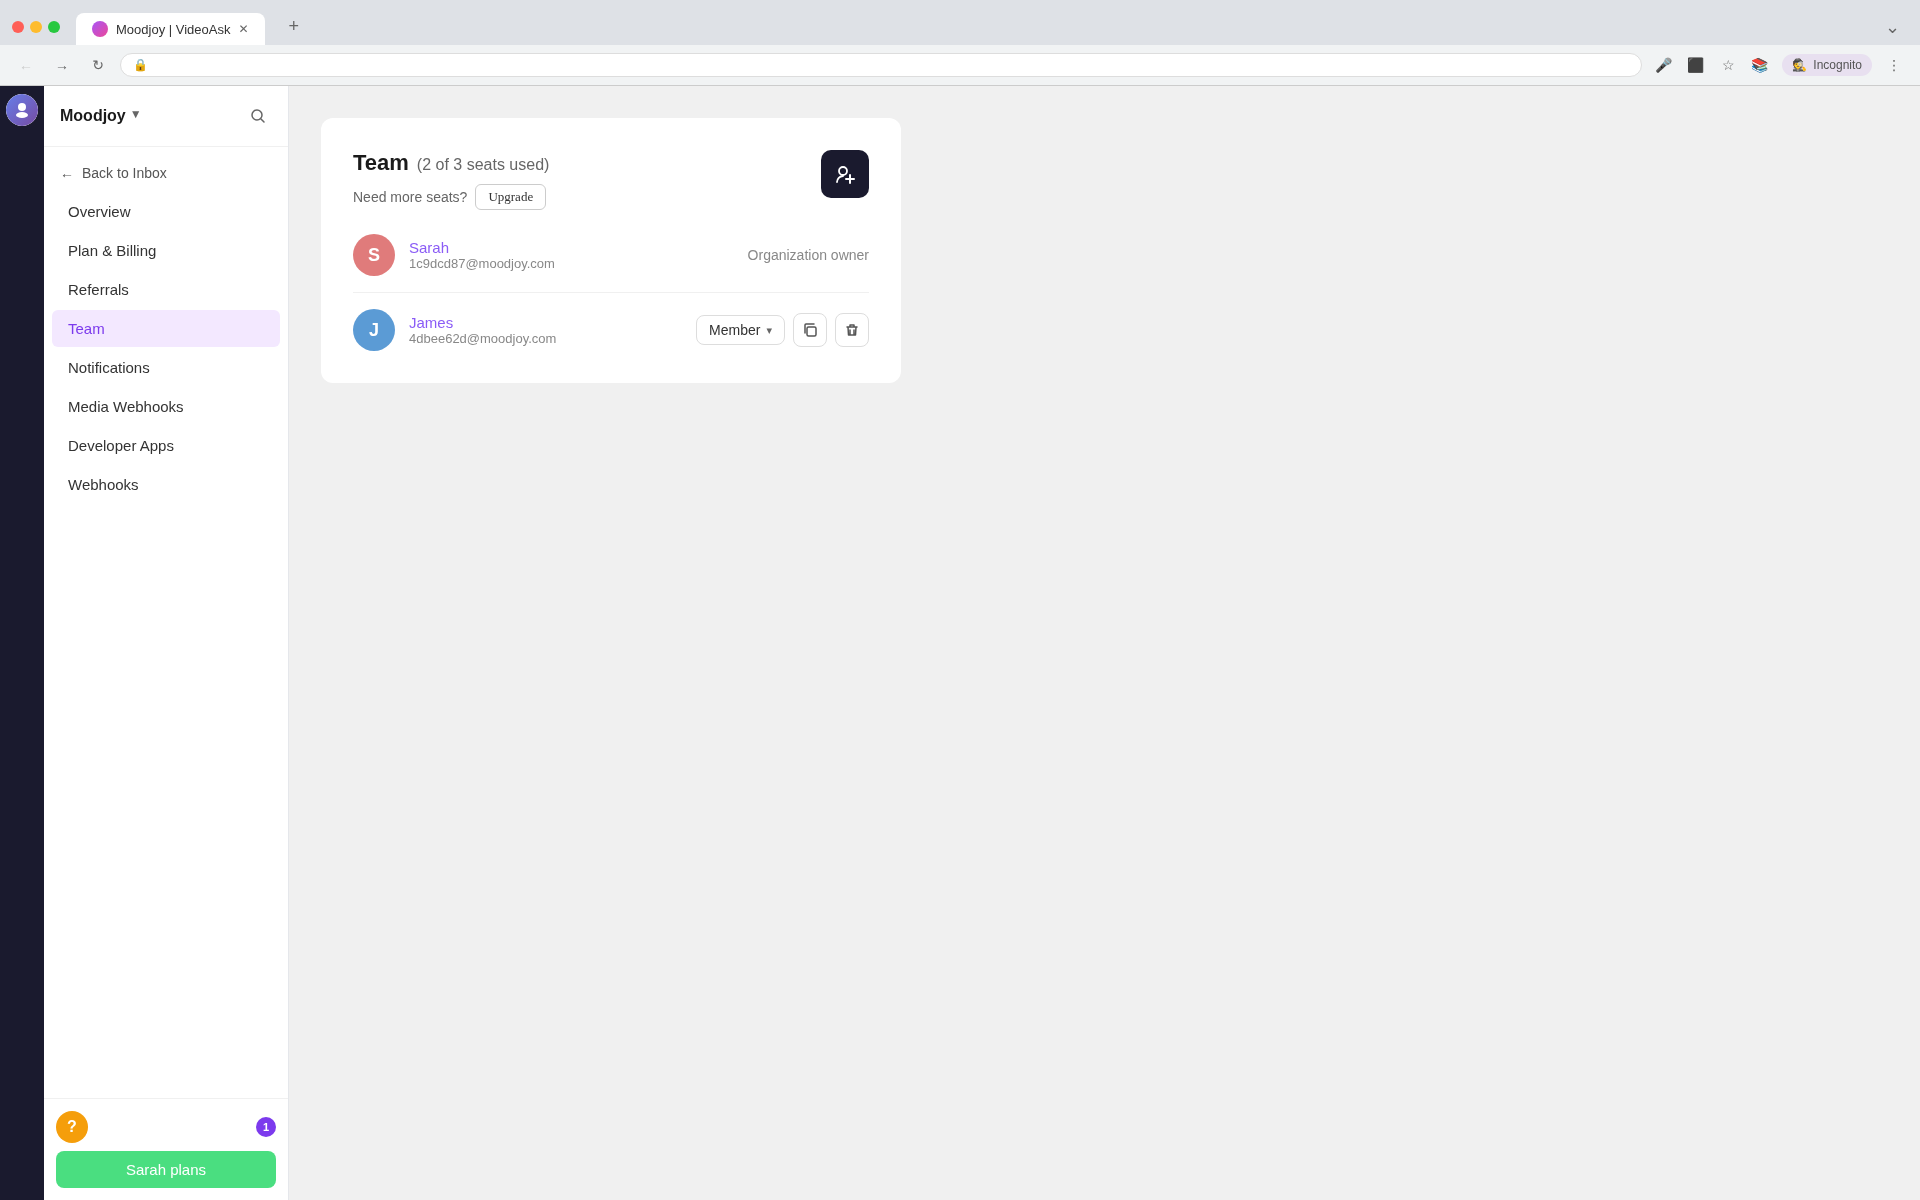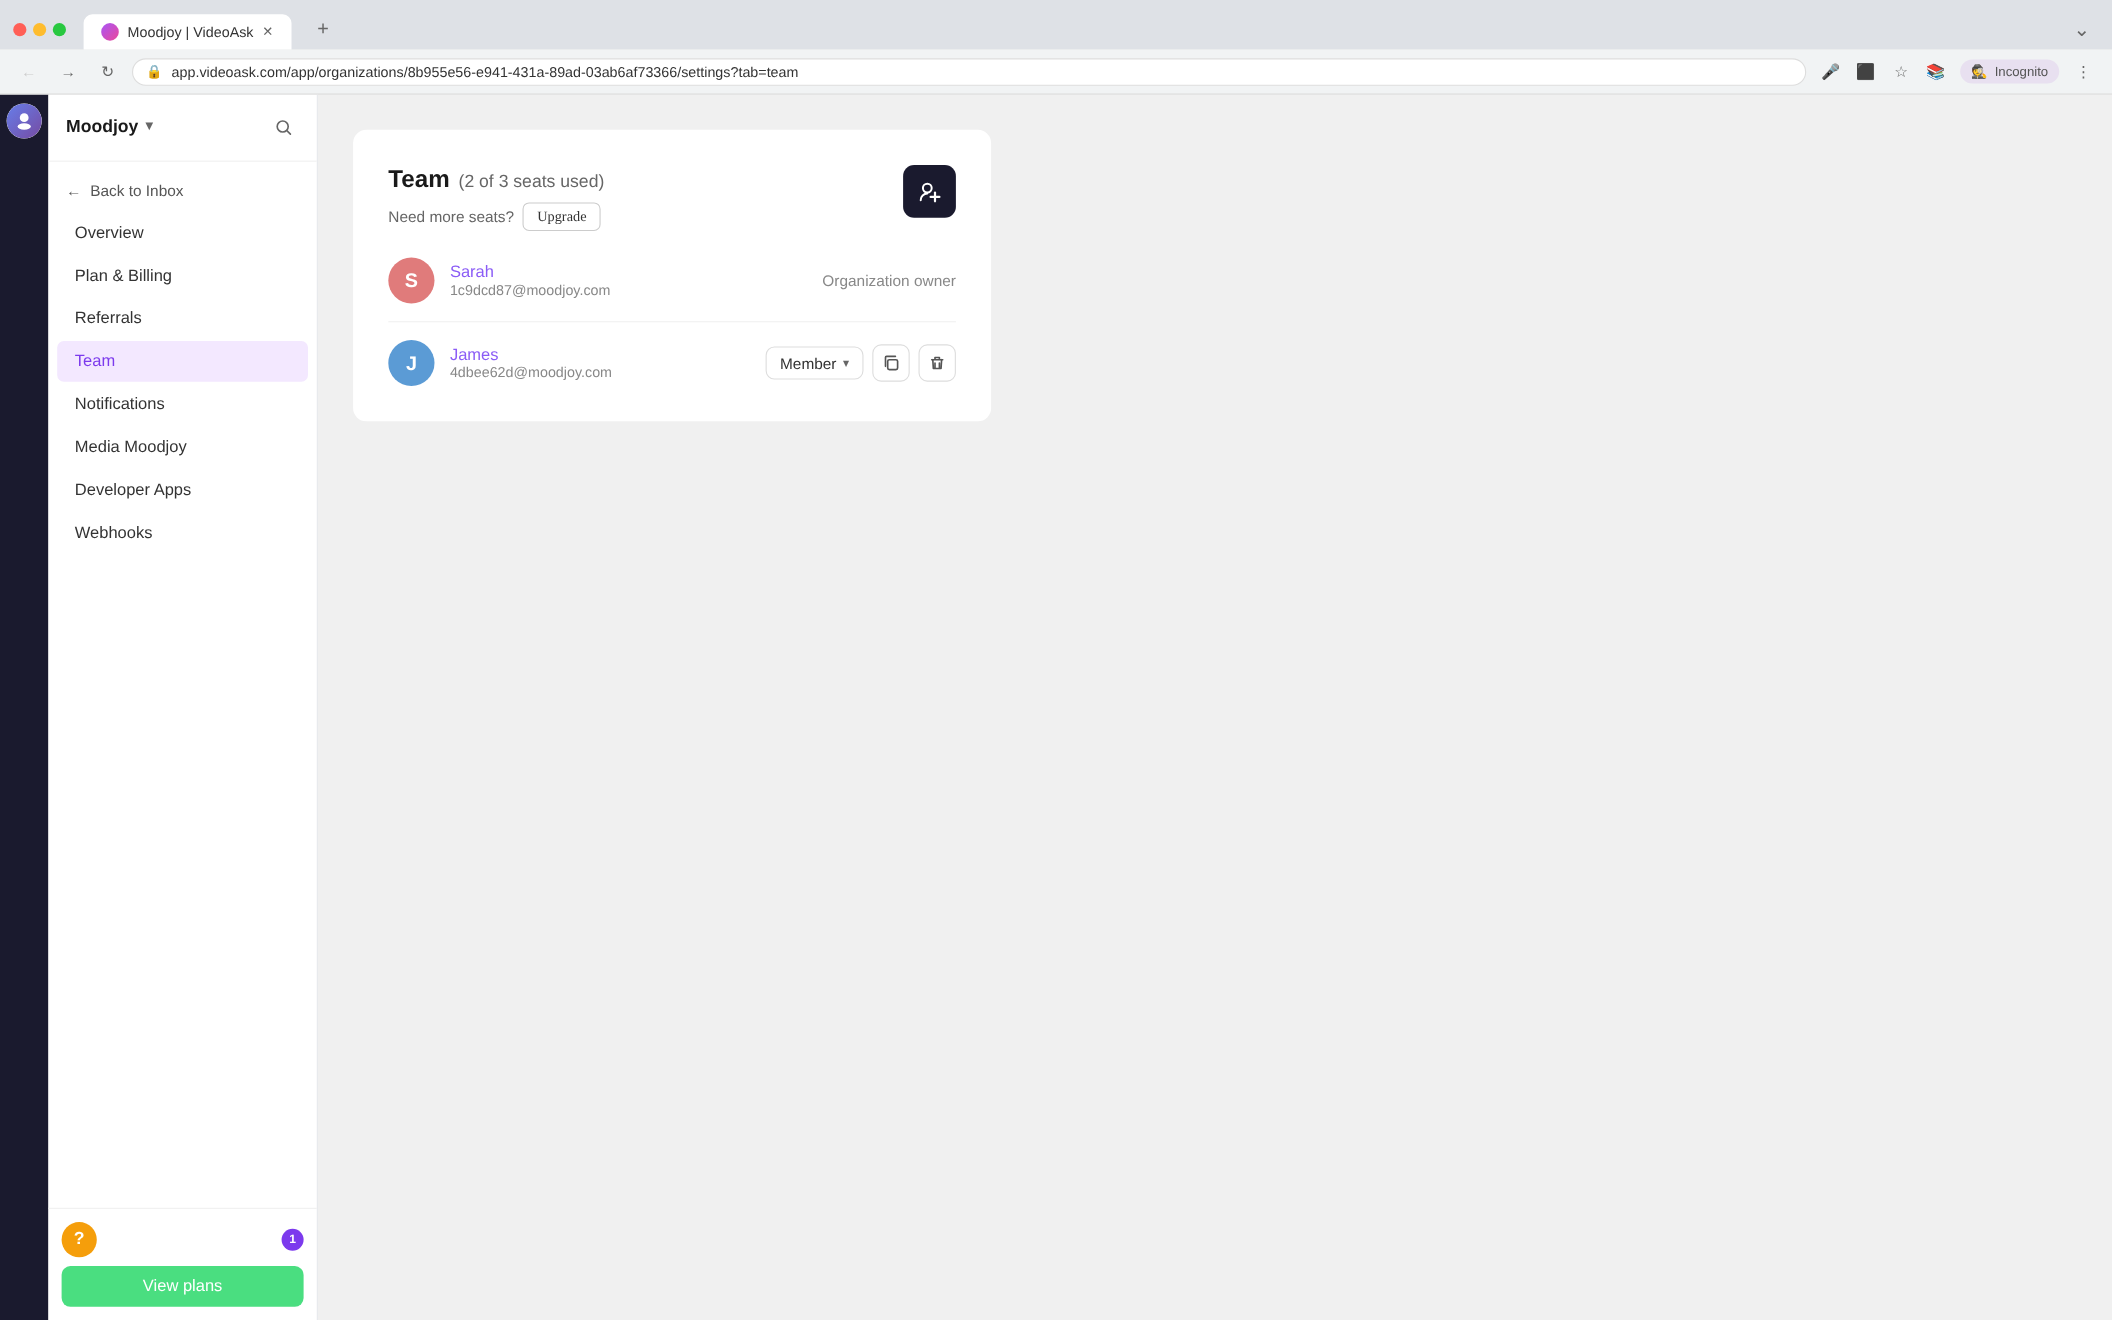--- a/index.html
+++ b/index.html
@@ -102,21 +102,20 @@
     <div style="margin-left:auto; padding-right:8px;">
       <span style="font-size:18px; color:#666; cursor:pointer;">⌄</span>
     </div>
   </div>
   <div class="browser-toolbar">
     <div class="nav-btn disabled">←</div>
     <div class="nav-btn">→</div>
     <div class="nav-btn">↻</div>
     <div class="address-bar">
       <span class="lock-icon">🔒</span>
-      <span class="address-text">app.videoask.com/app/organizations/8b955e56-e941-431a-89ad-03ab6af73366/settings?tab=team</span>
     </div>
     <div class="toolbar-actions">
       <div class="toolbar-btn">🎤</div>
       <div class="toolbar-btn">⬛</div>
       <div class="toolbar-btn">☆</div>
       <div class="toolbar-btn">📚</div>
     </div>
     <div class="incognito-badge">
       <span>🕵</span>
       <span>Incognito</span>
@@ -167,41 +166,41 @@
       <div class="nav-item">
         <span>Referrals</span>
       </div>
       <div class="nav-item active">
         <span>Team</span>
       </div>
       <div class="nav-item">
         <span>Notifications</span>
       </div>
       <div class="nav-item">
-        <span>Media Moodjoy</span>
+        <span>Media Webhooks</span>
       </div>
       <div class="nav-item">
         <span>Developer Apps</span>
       </div>
       <div class="nav-item">
         <span>Webhooks</span>
       </div>
     </div>
 
     <div class="sidebar-footer">
       <div style="display:flex; align-items:center; justify-content:space-between;">
         <div class="help-btn">
           <span>?</span>
         </div>
         <div class="notification-badge">
           <span>1</span>
         </div>
       </div>
       <button class="view-plans-btn">
-        <span>View plans</span>
+        <span>Sarah plans</span>
       </button>
     </div>
   </div>
 
   <div class="main-content">
     <div class="settings-card">
 
       <div class="team-header">
         <div class="team-title-group">
           <div class="team-title">

